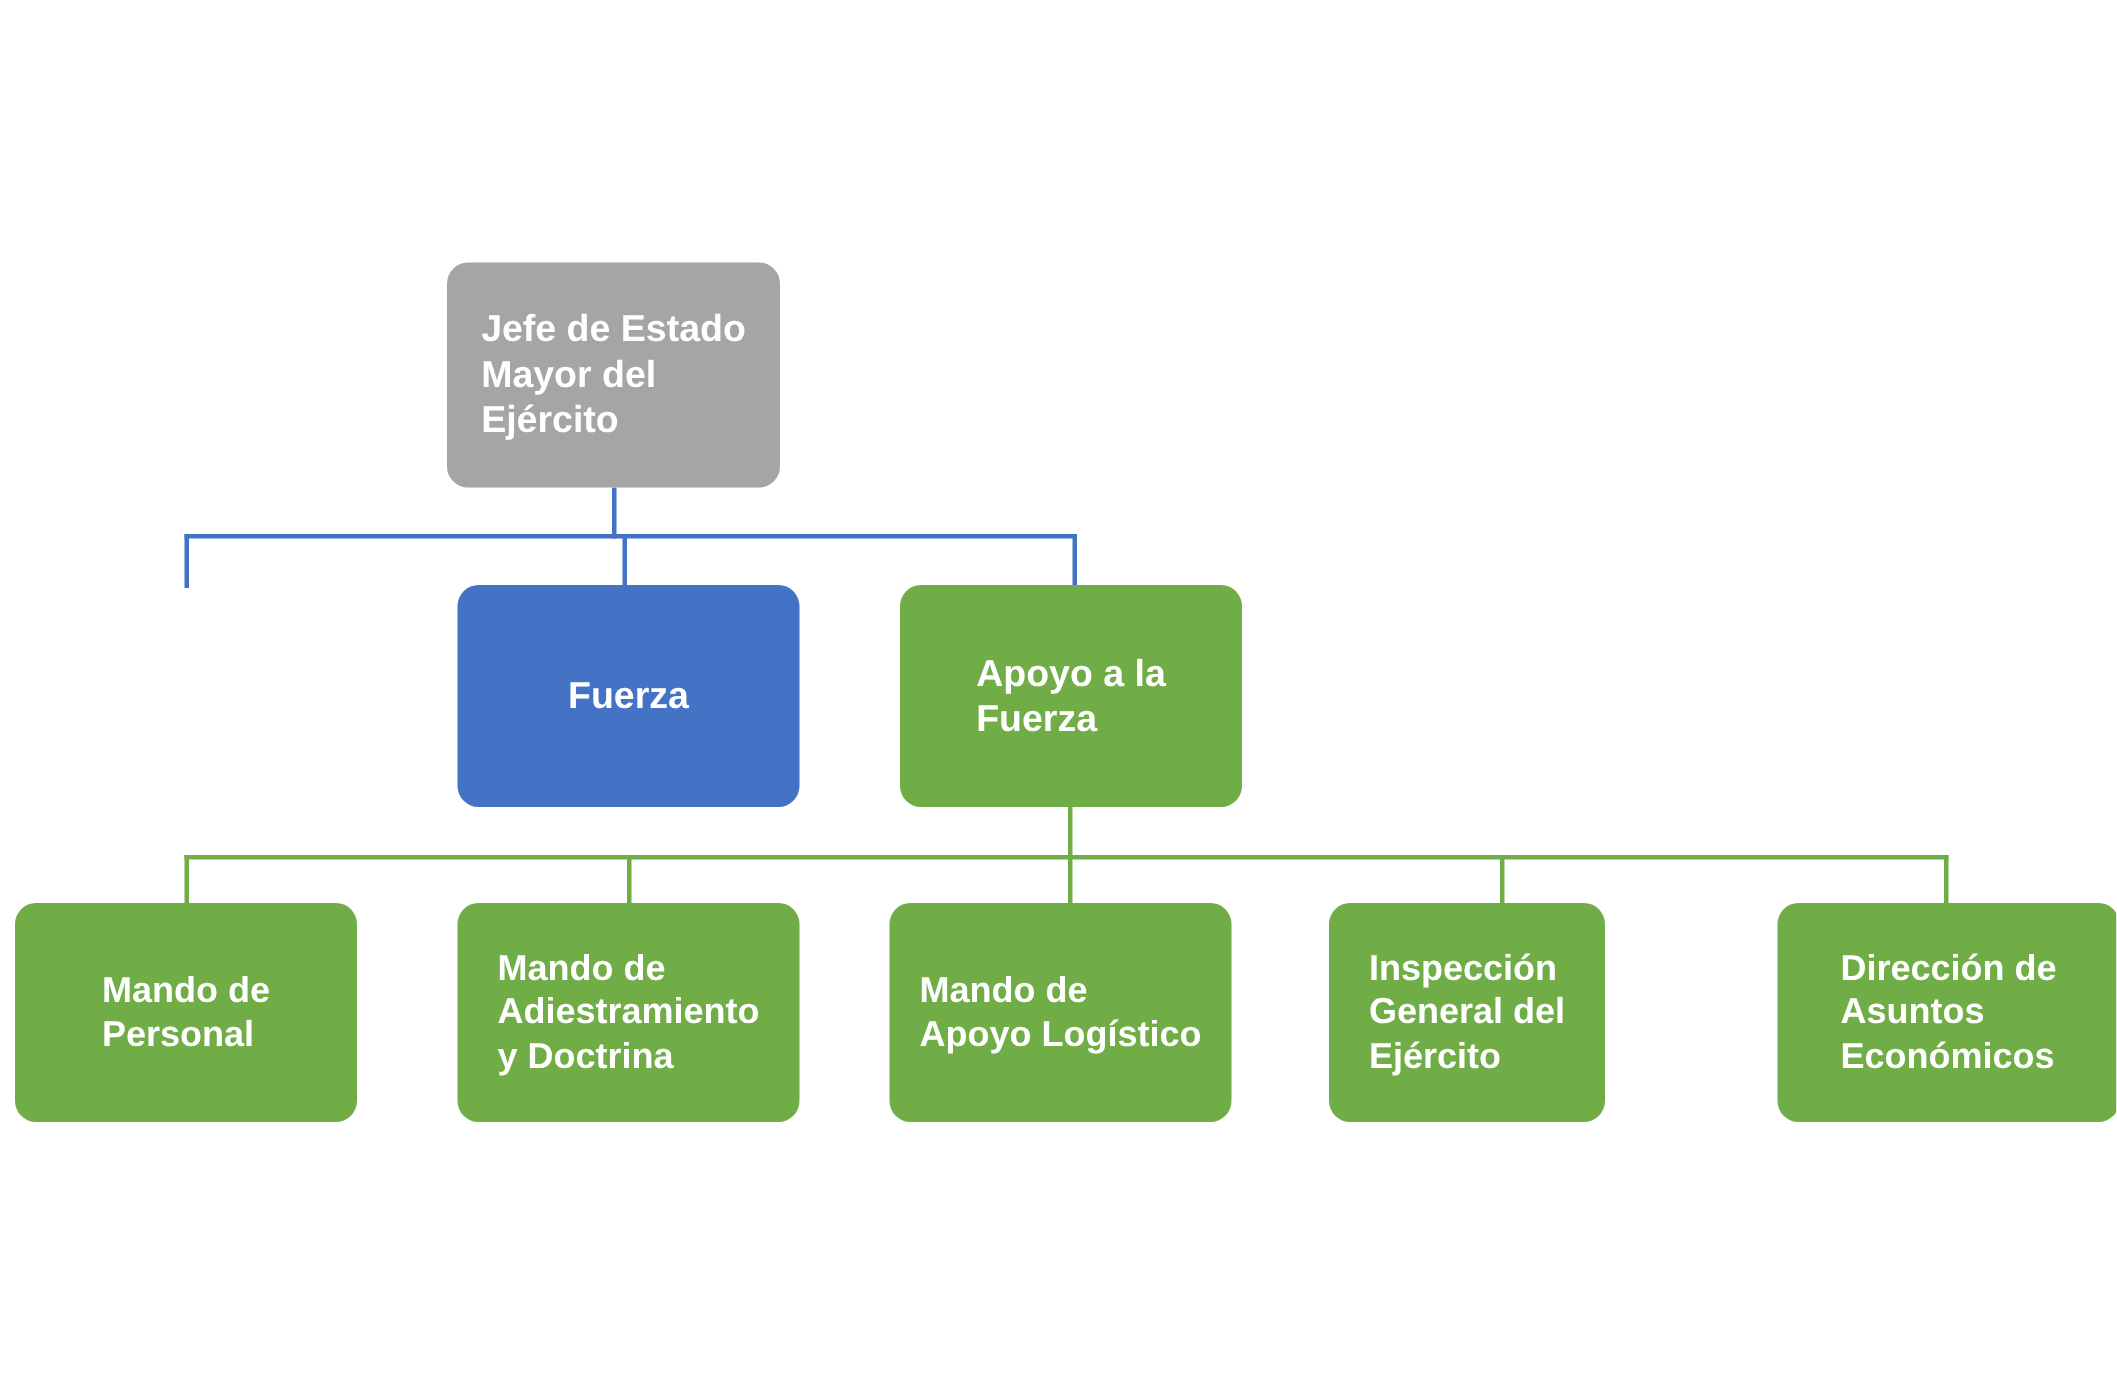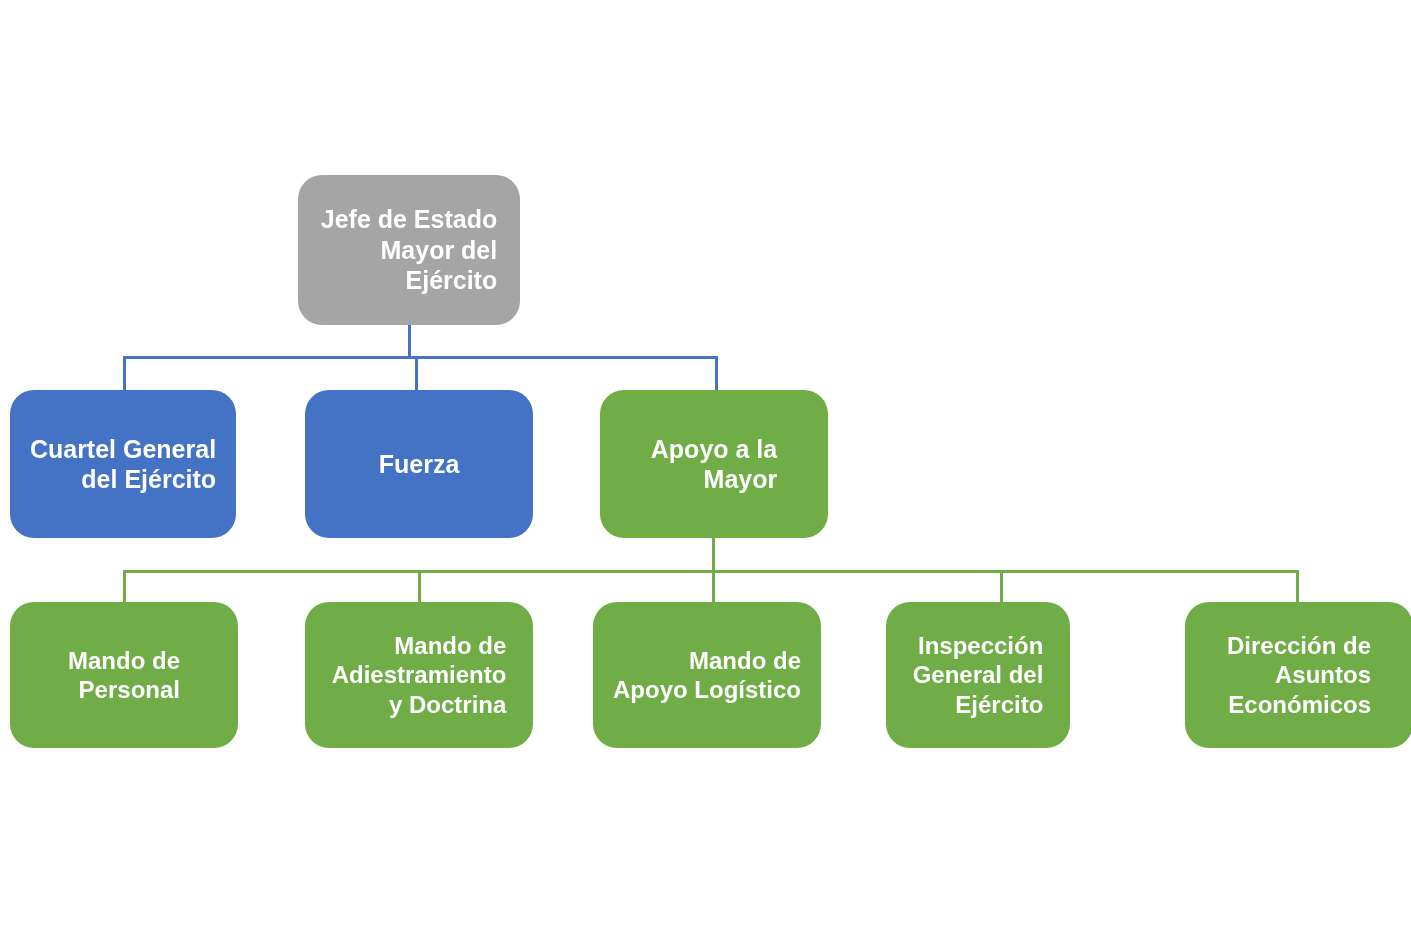--- a/index.html
+++ b/index.html
@@ -13,22 +13,22 @@
     height: 928px;
     background: #ffffff;
     overflow: hidden;
     font-family: "Liberation Sans", sans-serif;
   }
   .node {
     position: absolute;
     display: flex;
     align-items: center;
     justify-content: center;
-    text-align: right;
-    border-radius: 24px;
+    text-align: left;
+    border-radius: 14px;
     color: #ffffff;
     font-weight: bold;
     line-height: 1.22;
     box-sizing: border-box;
     padding: 4px 10px;
     z-index: 3;
     white-space: pre-line;
   }
   .node-root {
     background: #a5a5a5;
@@ -82,27 +82,25 @@
   <div class="conn conn-green-v" style="left:123px; top:570px; height:34px;"></div>
   <div class="conn conn-green-v" style="left:418px; top:570px; height:34px;"></div>
   <div class="conn conn-green-v" style="left:712px; top:570px; height:34px;"></div>
   <div class="conn conn-green-v" style="left:1000px; top:570px; height:34px;"></div>
   <div class="conn conn-green-v" style="left:1296px; top:570px; height:34px;"></div>
 
   <div class="node node-root" style="left:298px; top:175px; width:222px; height:150px;">Jefe de Estado
 Mayor del
 Ejército</div>
 
-  <div class="node node-blue" style="left:10px; top:390px; width:226px; height:148px;">Cuartel General
-del Ejército</div>
 
   <div class="node node-blue" style="left:305px; top:390px; width:228px; height:148px;">Fuerza</div>
 
   <div class="node node-green" style="left:600px; top:390px; width:228px; height:148px;">Apoyo a la
-Mayor</div>
+Fuerza</div>
 
   <div class="node node-green node-lvl3" style="left:10px; top:602px; width:228px; height:146px;">Mando de
 Personal</div>
 
   <div class="node node-green node-lvl3" style="left:305px; top:602px; width:228px; height:146px;">Mando de
 Adiestramiento
 y Doctrina</div>
 
   <div class="node node-green node-lvl3" style="left:593px; top:602px; width:228px; height:146px;">Mando de
 Apoyo Logístico</div>

